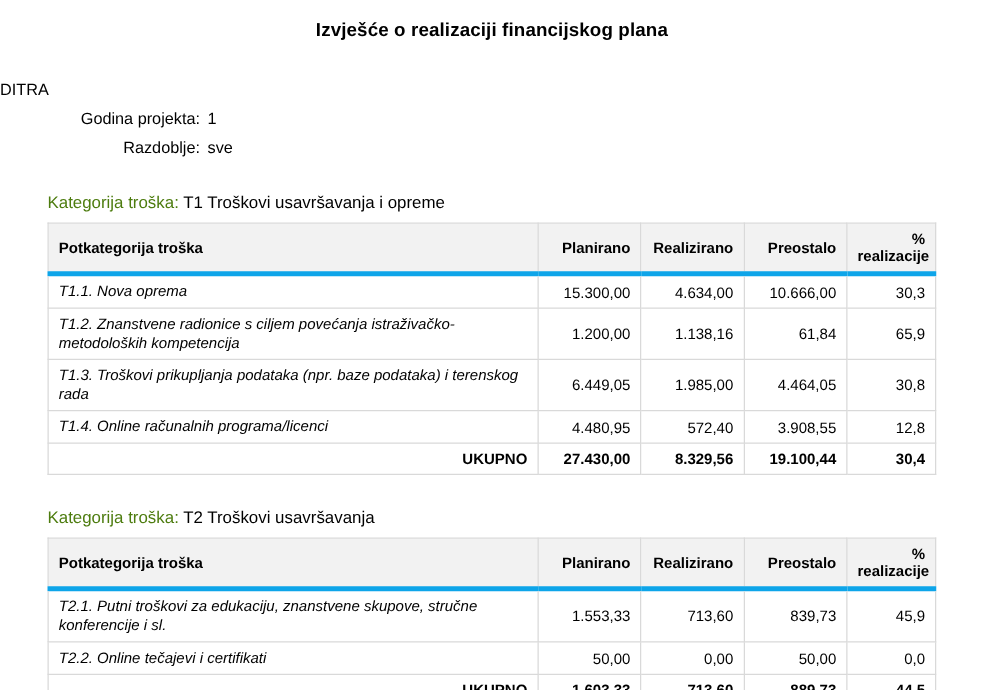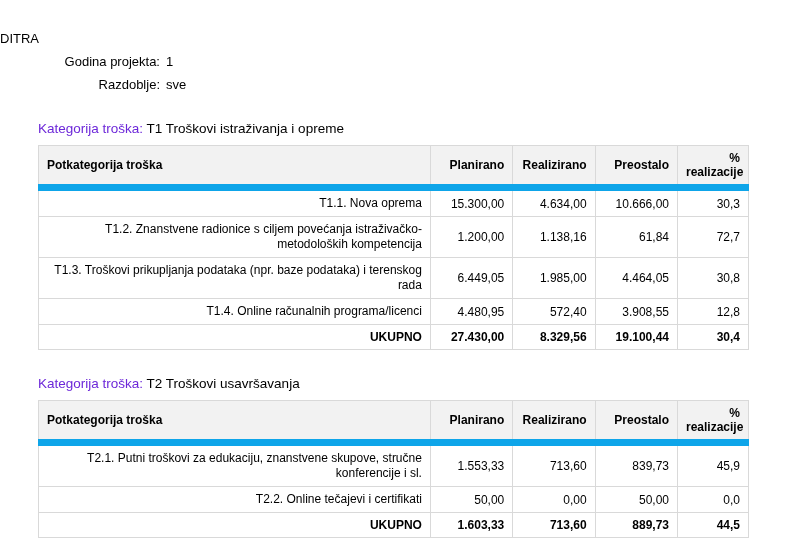--- a/index.html
+++ b/index.html
@@ -53,51 +53,52 @@
     margin-top: 26px;
     padding-left: 38px;
     padding-right: 38px;
   }
   .section-heading {
     font-size: 13.5px;
     margin-bottom: 9px;
     color: #000;
   }
   .section-heading .cat-label {
-    color: #6d28d9;
+    color: #4d7c0f;
   }
   .section-heading .cat-value {
     color: #000;
   }
   table.cost-table {
     border-collapse: collapse;
     width: 100%;
     font-size: 12px;
     table-layout: fixed;
   }
   table.cost-table th,
   table.cost-table td {
     border: 1px solid #d9d9d9;
     padding: 5px 8px;
     vertical-align: middle;
   }
   table.cost-table thead th {
     background: #f2f2f2;
     font-weight: bold;
-    border-bottom: 7px solid #0ea5e9;
+    border-bottom: 4px solid #0ea5e9;
   }
   table.cost-table thead th.col-sub {
     text-align: left;
   }
   table.cost-table thead th.num {
     text-align: right;
   }
   table.cost-table tbody td.desc {
-    text-align: right;
+    text-align: left;
     line-height: 15px;
+    font-style: italic;
   }
   table.cost-table tbody td.num {
     text-align: right;
     white-space: nowrap;
   }
   table.cost-table tr.total td {
     font-weight: bold;
     border-top: 1px solid #c8c8c8;
   }
   table.cost-table tr.total td.total-label {
@@ -107,39 +108,40 @@
   col.c-pl  { width: 11.6%; }
   col.c-re  { width: 11.6%; }
   col.c-pr  { width: 11.6%; }
   col.c-pc  { width: 10.0%; }
 </style>
 </head>
 <body>
 
 <div class="page">
 
+  <div class="report-title">Izvješće o realizaciji financijskog plana</div>
 
   <div class="meta-block">
     <div class="meta-row">
       <div class="meta-value">DITRA</div>
     </div>
     <div class="meta-row">
       <div class="meta-label">Godina projekta:</div>
       <div class="meta-value">1</div>
     </div>
     <div class="meta-row">
       <div class="meta-label">Razdoblje:</div>
       <div class="meta-value">sve</div>
     </div>
   </div>
 
   <div class="section">
     <div class="section-heading">
       <span class="cat-label">Kategorija troška:</span>
-      <span class="cat-value">T1 Troškovi istraživanja i opreme</span>
+      <span class="cat-value">T1 Troškovi usavršavanja i opreme</span>
     </div>
     <table class="cost-table">
       <colgroup>
         <col class="c-sub">
           <col class="c-pl">
           <col class="c-re">
           <col class="c-pr">
           <col class="c-pc">
       </colgroup>
       <thead>
@@ -157,21 +159,21 @@
           <td class="num">15.300,00</td>
           <td class="num">4.634,00</td>
           <td class="num">10.666,00</td>
           <td class="num">30,3</td>
         </tr>
         <tr>
           <td class="desc">T1.2. Znanstvene radionice s ciljem povećanja istraživačko-metodoloških kompetencija</td>
           <td class="num">1.200,00</td>
           <td class="num">1.138,16</td>
           <td class="num">61,84</td>
-          <td class="num">72,7</td>
+          <td class="num">65,9</td>
         </tr>
         <tr>
           <td class="desc">T1.3. Troškovi prikupljanja podataka (npr. baze podataka) i terenskog rada</td>
           <td class="num">6.449,05</td>
           <td class="num">1.985,00</td>
           <td class="num">4.464,05</td>
           <td class="num">30,8</td>
         </tr>
         <tr>
           <td class="desc">T1.4. Online računalnih programa/licenci</td>

